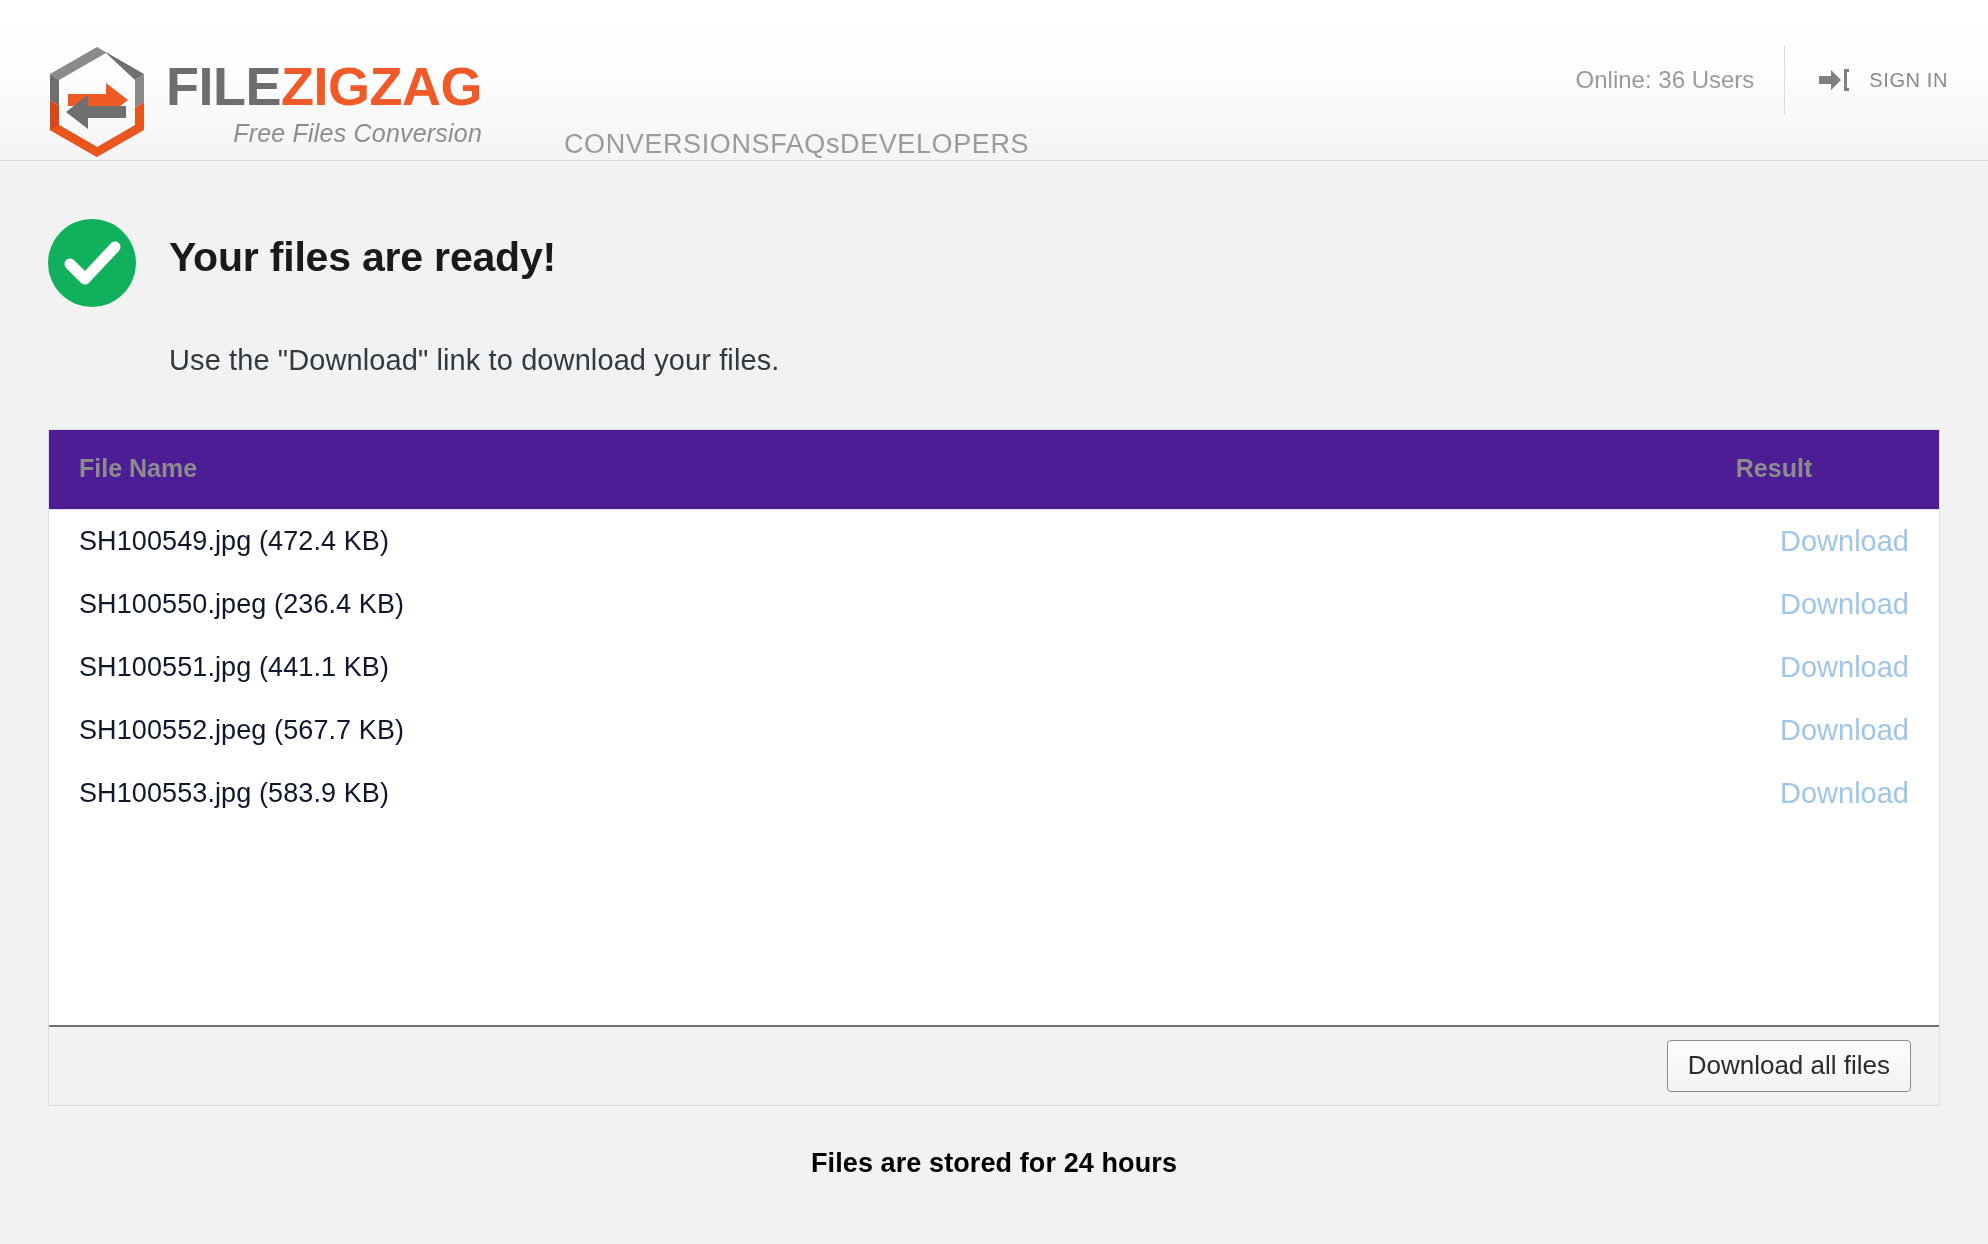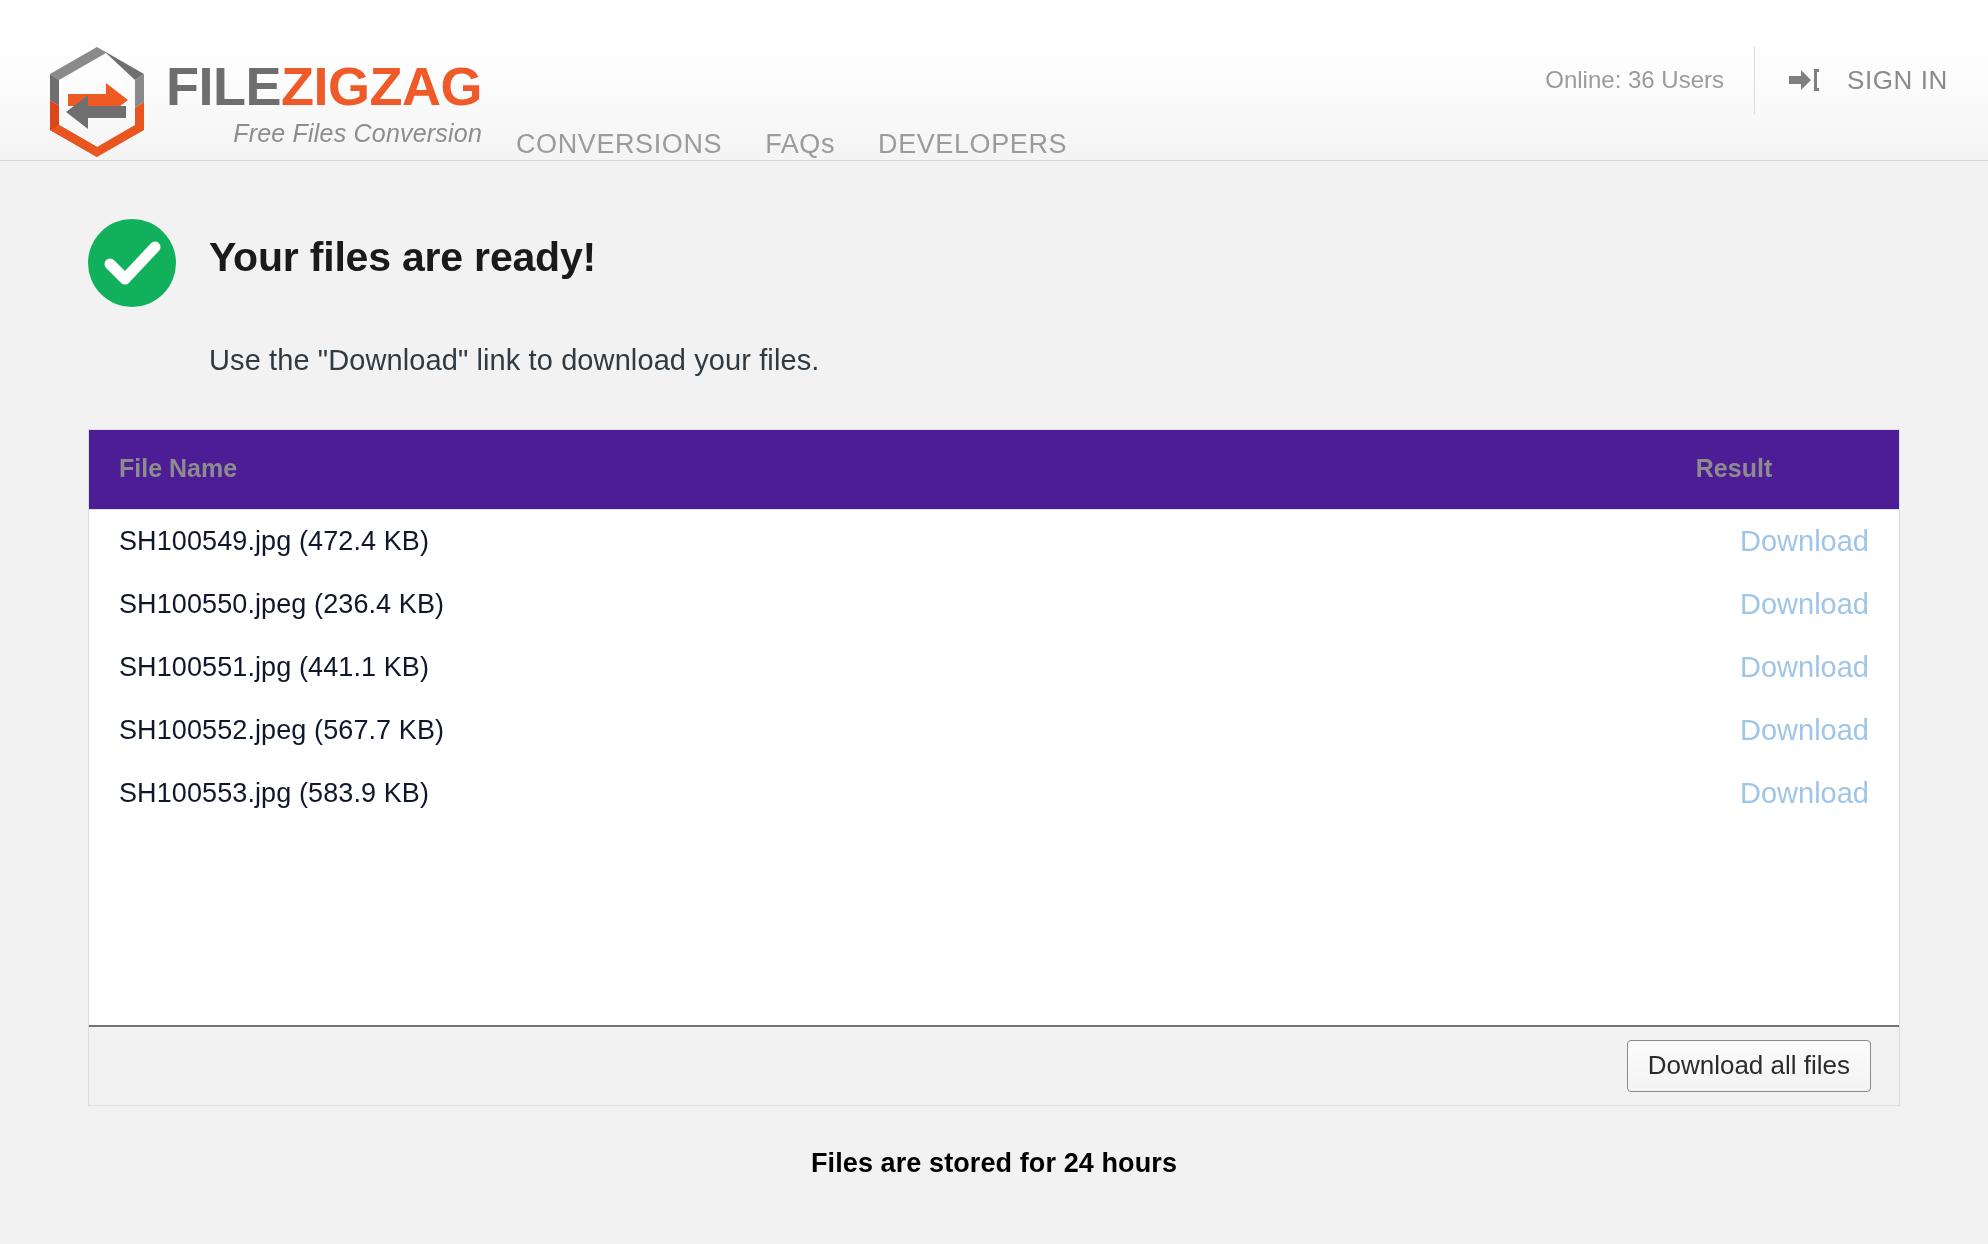--- a/index.html
+++ b/index.html
@@ -65,22 +65,21 @@
     color: #8d8d8d;
     text-align: right;
     margin-top: 6px;
     letter-spacing: 0.2px;
     white-space: nowrap;
   }
 
   .main-nav {
     display: flex;
     align-items: center;
-    gap: 43px;
-    margin-left: 34px;
+    margin-left: 82px;
     margin-top: 4px;
   }
 
   .nav-link {
     font-size: 27px;
     color: #9b9b9b;
     letter-spacing: 0.6px;
     text-decoration: none;
     white-space: nowrap;
     cursor: pointer;
@@ -103,35 +102,35 @@
 
   .signin-divider {
     width: 1px;
     height: 68px;
     background: #dcdcdc;
   }
 
   .signin-btn {
     display: flex;
     align-items: center;
-    gap: 28px;
+    gap: 20px;
     padding: 0 40px 0 34px;
-    font-size: 26px;
+    font-size: 20px;
     color: #8a8a8a;
     letter-spacing: 0.6px;
     text-decoration: none;
     white-space: nowrap;
     cursor: pointer;
   }
 
   .signin-icon { display: block; flex: 0 0 auto; }
 
   
   .page {
-    padding: 0 88px;
+    padding: 0 48px;
   }
 
   .status-block {
     display: flex;
     align-items: flex-start;
     padding-top: 58px;
   }
 
   .check-badge {
     width: 88px;

